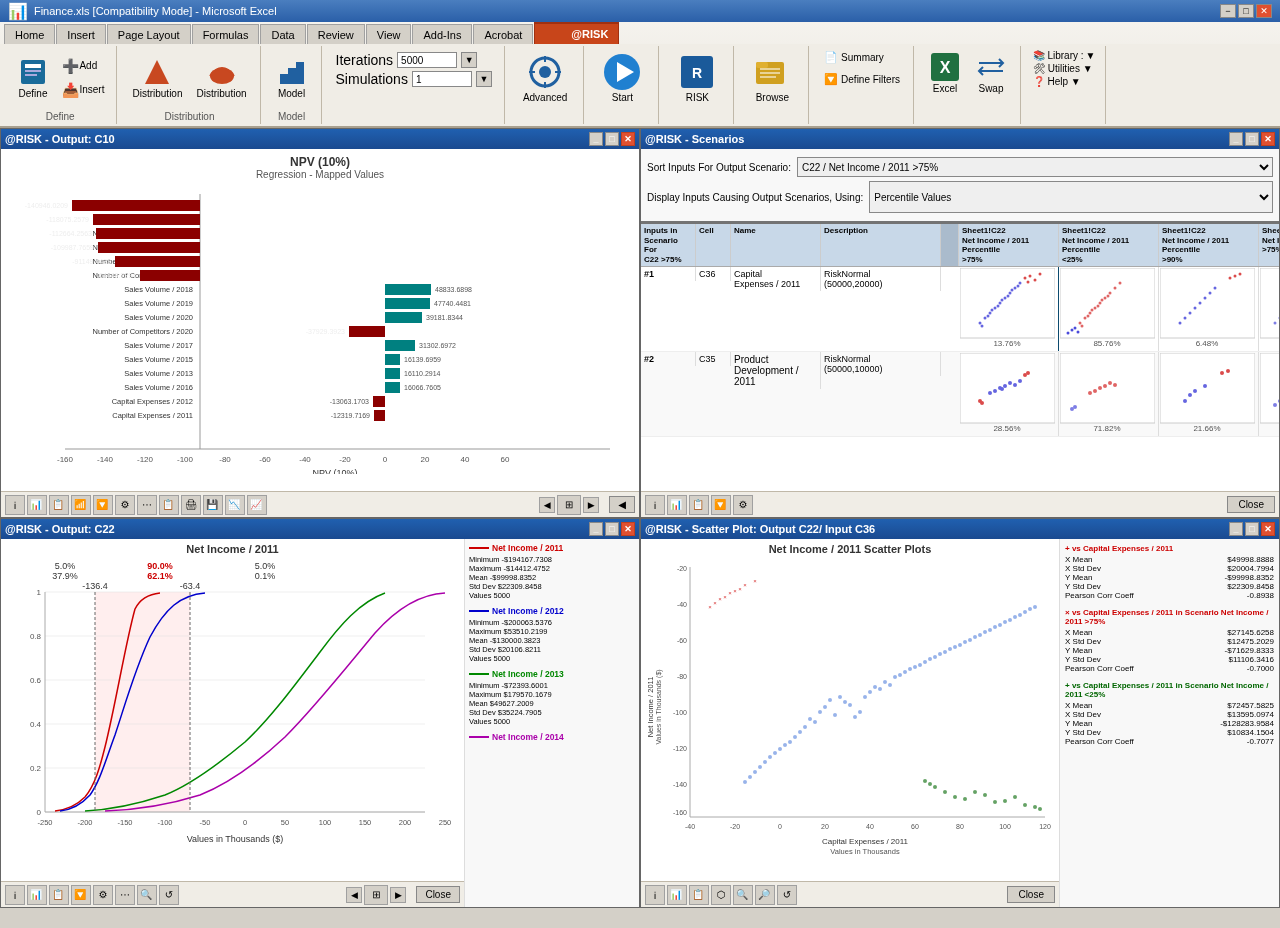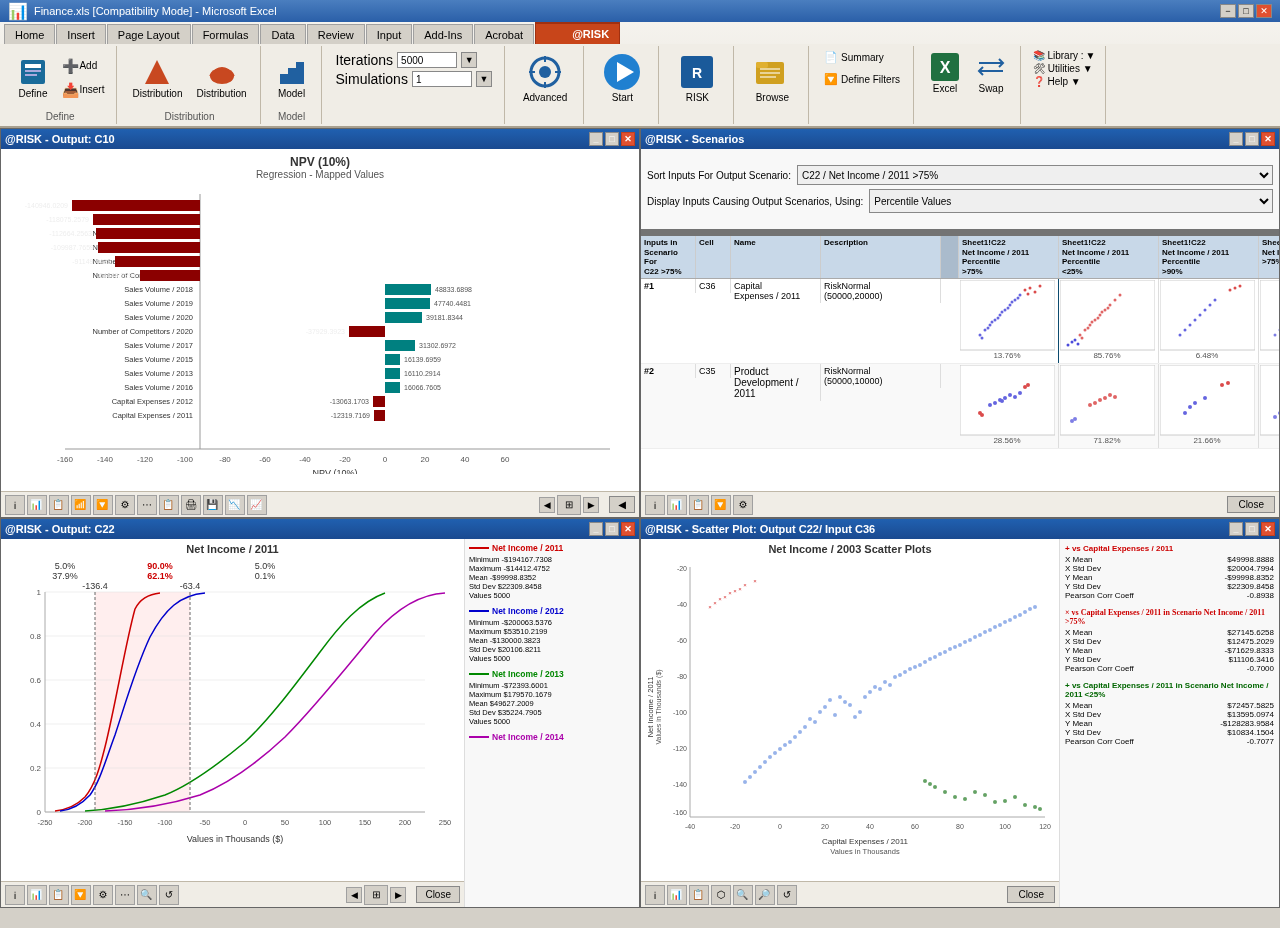--- a/index.html
+++ b/index.html
@@ -67,21 +67,21 @@
 </div>
 
 <div class="ribbon">
   <div class="ribbon-tabs">
     <div class="ribbon-tab">Home</div>
     <div class="ribbon-tab">Insert</div>
     <div class="ribbon-tab">Page Layout</div>
     <div class="ribbon-tab">Formulas</div>
     <div class="ribbon-tab">Data</div>
     <div class="ribbon-tab">Review</div>
-    <div class="ribbon-tab">Input</div>
+    <div class="ribbon-tab">View</div>
     <div class="ribbon-tab">Add-Ins</div>
     <div class="ribbon-tab">Acrobat</div>
     <div class="ribbon-tab active risk-tab">@RISK</div>
   </div>
   <div class="ribbon-content">
 
     <div class="ribbon-group">
       <div class="ribbon-group-buttons">
         <div class="ribbon-btn">
           <div class="icon">
@@ -400,30 +400,30 @@
     <div class="panel-titlebar">
       <span>@RISK - Scenarios</span>
       <div class="panel-titlebar-controls">
         <div class="panel-min">_</div>
         <div class="panel-min">□</div>
         <div class="panel-close">✕</div>
       </div>
     </div>
     <div style="flex:1;display:flex;flex-direction:column;overflow:hidden;background:white;">
 
-      <div style="padding:16px 6px;background:#f8f8f8;border-bottom:7px solid #737373;">
+      <div style="padding:8px 6px;background:#f8f8f8;border-bottom:3px solid #737373;">
         <div style="display:flex;align-items:center;gap:6px;margin-bottom:4px;">
           <span style="font-size:10px;white-space:nowrap;">Sort Inputs For Output Scenario:</span>
           <select style="flex:1;height:20px;font-size:10px;border:1px solid #888;">
             <option>C22 / Net Income / 2011 &gt;75%</option>
           </select>
         </div>
         <div style="display:flex;align-items:center;gap:6px;">
           <span style="font-size:10px;white-space:nowrap;">Display Inputs Causing Output Scenarios, Using:</span>
-          <select style="flex:1;height:24px;font-size:10px;border:1px solid #888;">
+          <select style="flex:1;height:32px;font-size:10px;border:1px solid #888;">
             <option>Percentile Values</option>
           </select>
         </div>
       </div>
 
       <div style="flex:1;overflow:hidden;display:flex;flex-direction:column;">
 
         <div style="display:grid;grid-template-columns:55px 35px 90px 120px 18px 100px 100px 100px 80px;background:#c8d8e8;border-bottom:1px solid #aaa;font-size:8px;font-weight:bold;">
           <div style="padding:2px 3px;border-right:1px solid #ccc;word-wrap:break-word;line-height:1.2;">Inputs in<br>Scenario For<br>C22 &gt;75%</div>
           <div style="padding:2px 3px;border-right:1px solid #ccc;">Cell</div>
@@ -777,21 +777,21 @@
       <div class="panel-titlebar-controls">
         <div class="panel-min">_</div>
         <div class="panel-min">□</div>
         <div class="panel-close">✕</div>
       </div>
     </div>
     <div style="flex:1;display:flex;overflow:hidden;">
 
       <div style="flex:1;display:flex;flex-direction:column;">
         <div style="flex:1;background:white;padding:4px;overflow:hidden;">
-          <div class="chart-title" style="font-size:11px;margin-bottom:2px;">Net Income / 2003 Scatter Plots</div>
+          <div class="chart-title" style="font-size:11px;margin-bottom:2px;">Net Income / 2011 Scatter Plots</div>
           <svg width="410" height="305" viewBox="0 0 410 305">
 
             <line x1="45" y1="10" x2="45" y2="260" stroke="#aaa" stroke-width="1"></line>
             <line x1="45" y1="260" x2="400" y2="260" stroke="#aaa" stroke-width="1"></line>
 
             <text x="42" y="14" font-size="7" text-anchor="end" fill="#555">-20</text>
             <text x="42" y="50" font-size="7" text-anchor="end" fill="#555">-40</text>
             <text x="42" y="86" font-size="7" text-anchor="end" fill="#555">-60</text>
             <text x="42" y="122" font-size="7" text-anchor="end" fill="#555">-80</text>
             <text x="42" y="158" font-size="7" text-anchor="end" fill="#555">-100</text>
@@ -940,21 +940,21 @@
                 <span>Y Std Dev</span>
                 <span>$22309.8458</span>
               </div>
             <div style="display:flex;justify-content:space-between;">
                 <span>Pearson Corr Coeff</span>
                 <span>-0.8938</span>
               </div>
           </div>
         </div>
         <div style="margin-bottom:8px;">
-          <div style="color:#cc0000;font-weight:bold;margin-bottom:2px;font-family:Liberation Serif, serif;">× vs Capital Expenses / 2011 in Scenario Net Income / 2011 &gt;75%</div>
+          <div style="color:#cc0000;font-weight:bold;margin-bottom:2px;">× vs Capital Expenses / 2011 in Scenario Net Income / 2011 &gt;75%</div>
           <div>
             <div style="display:flex;justify-content:space-between;">
                 <span>X Mean</span>
                 <span>$27145.6258</span>
               </div>
             <div style="display:flex;justify-content:space-between;">
                 <span>X Std Dev</span>
                 <span>$12475.2029</span>
               </div>
             <div style="display:flex;justify-content:space-between;">

